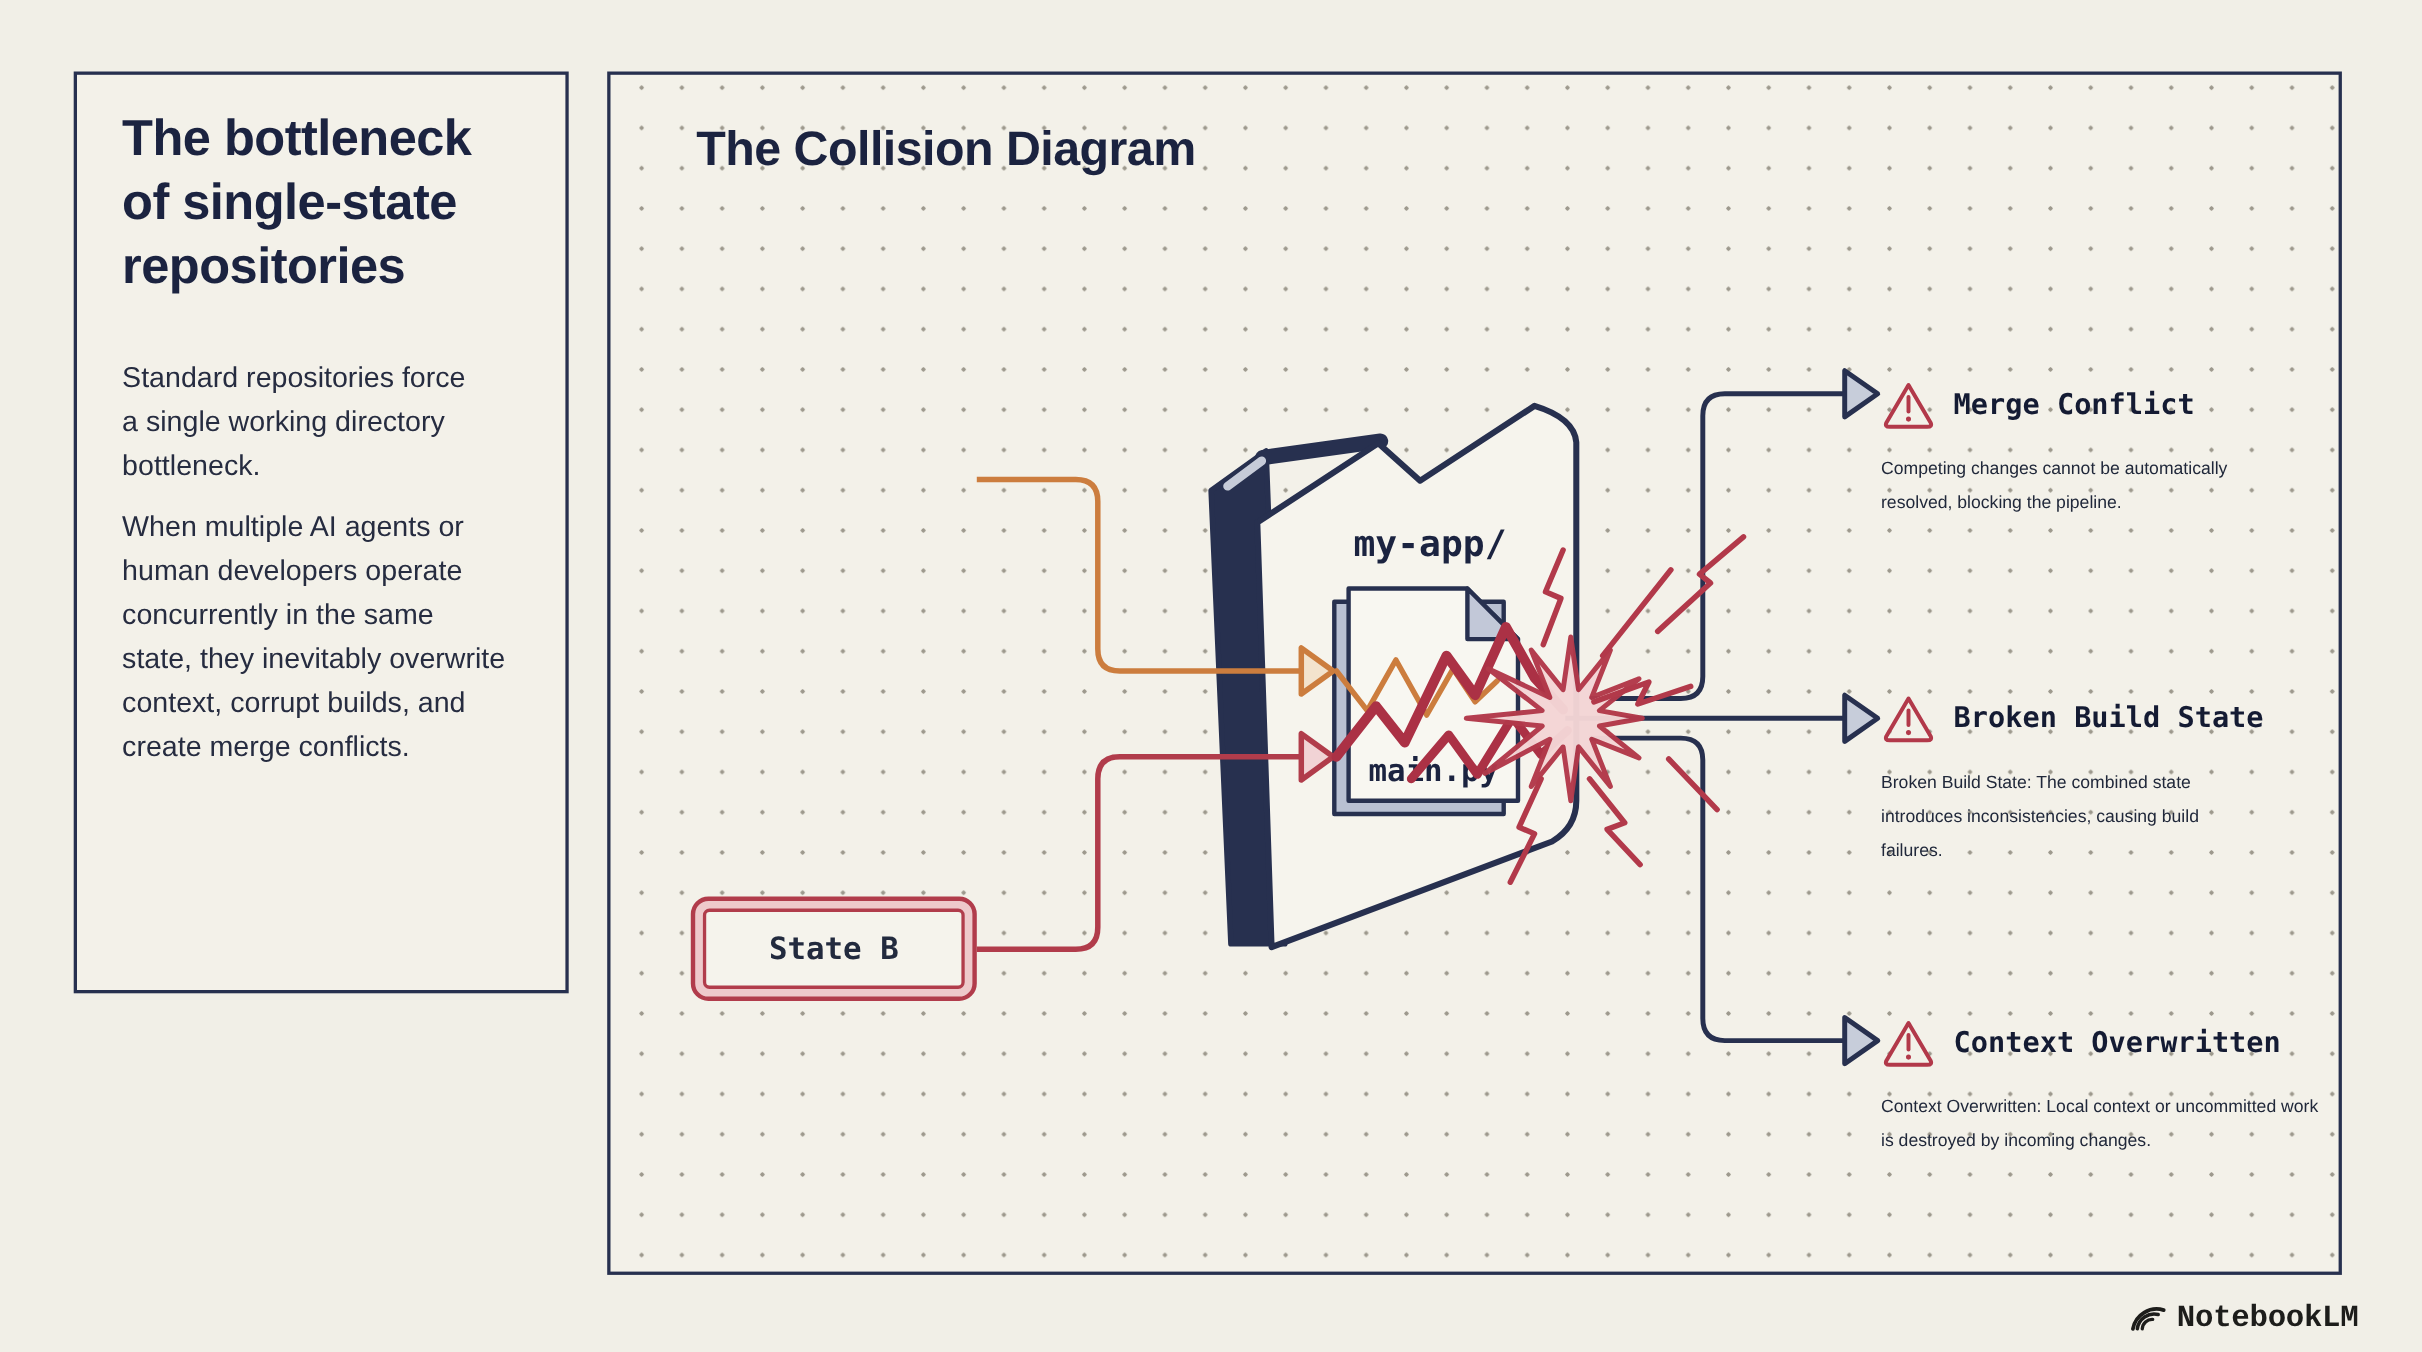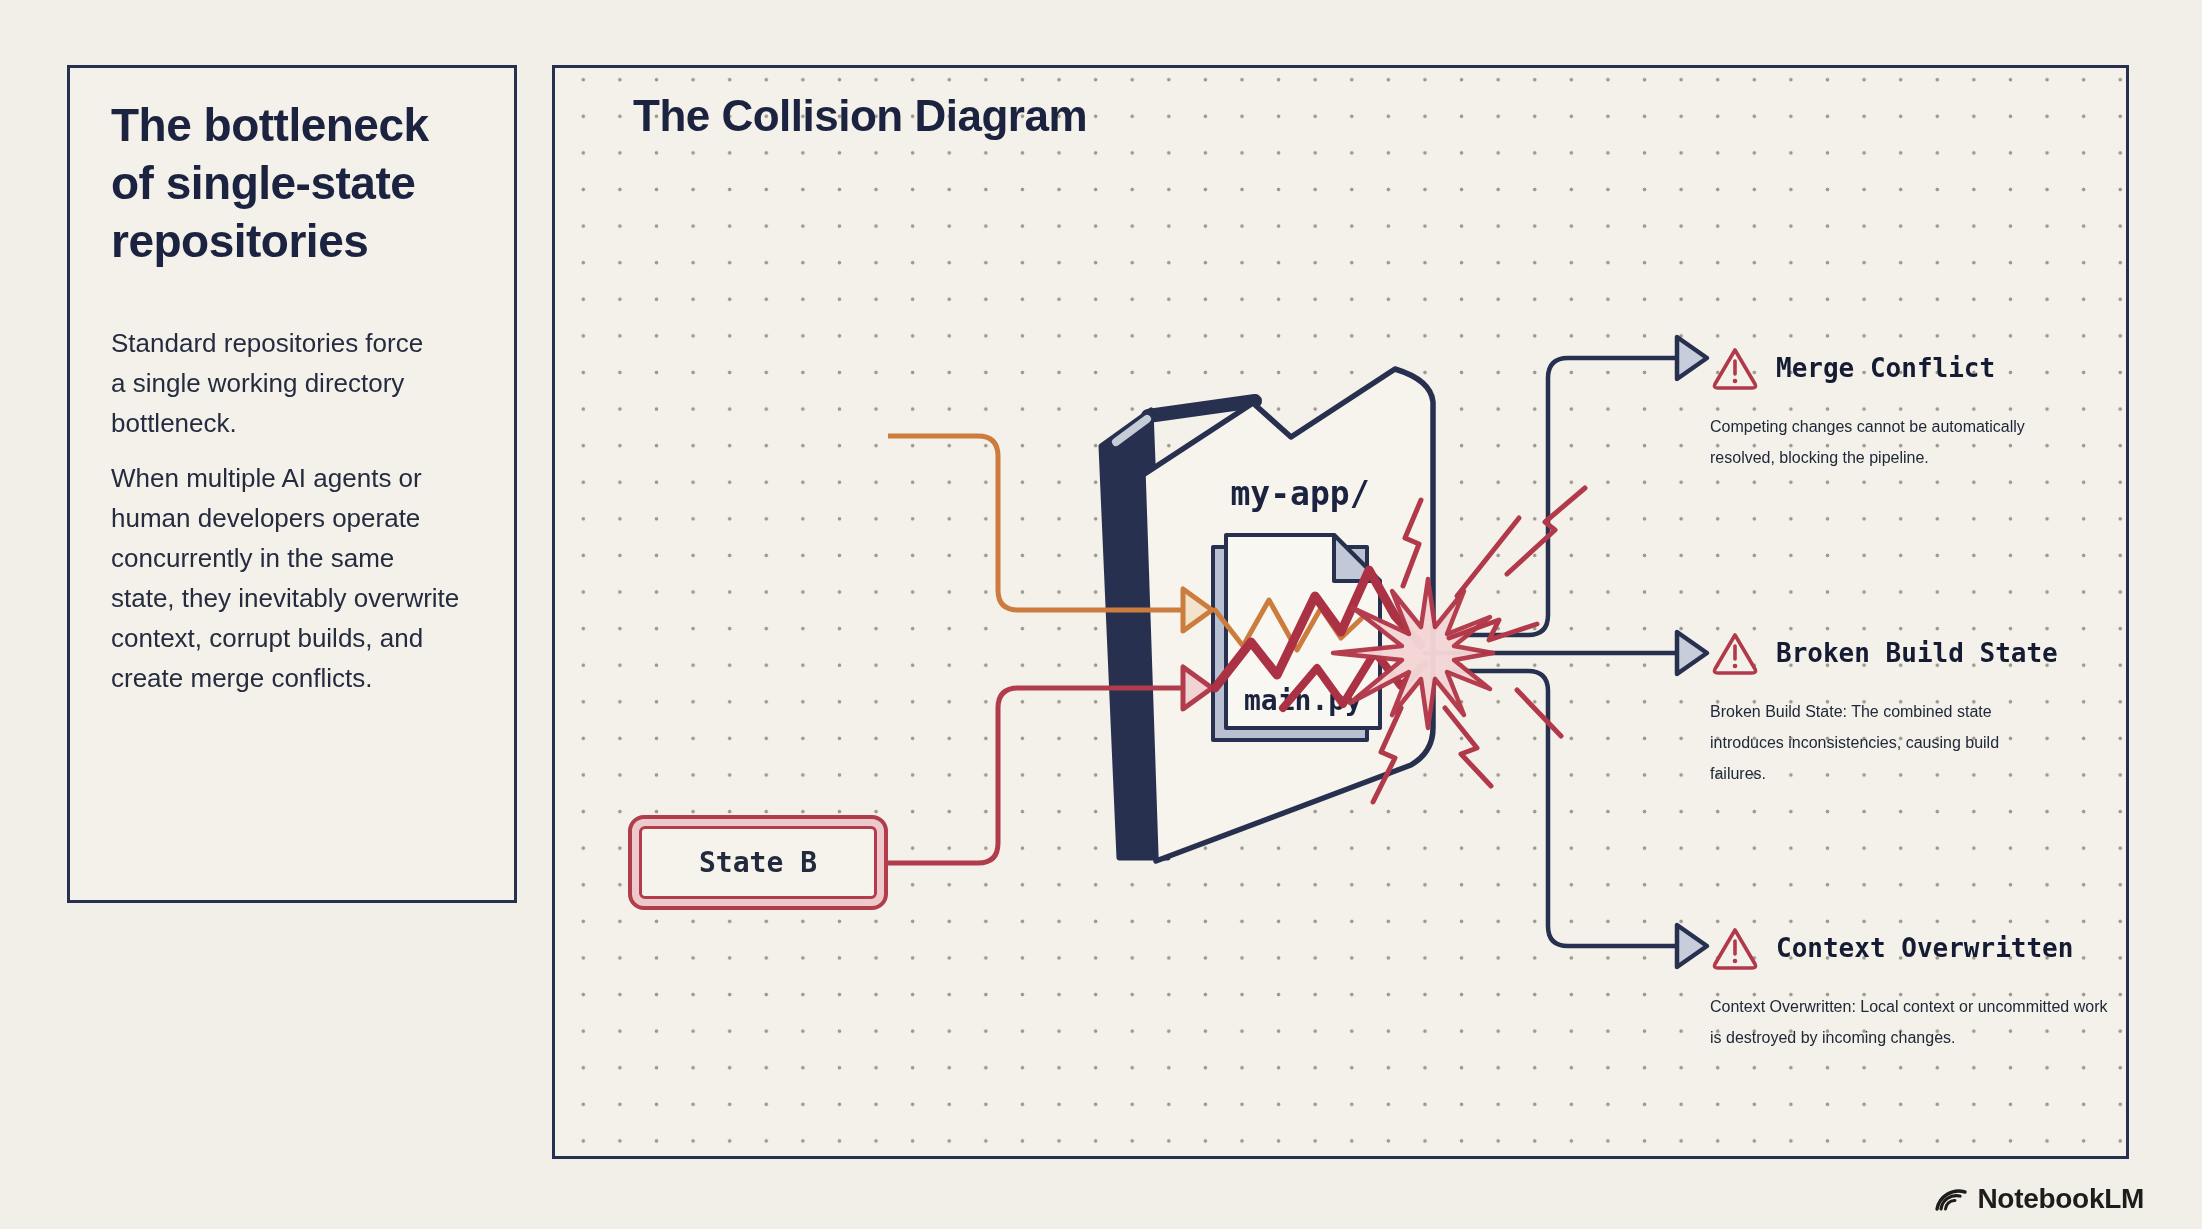--- a/index.html
+++ b/index.html
@@ -24,21 +24,21 @@
   }
   .para-1{top:255px;}
   .para-2{top:390px;}
   
   .right-panel{
     left:552px;top:65px;width:1577px;height:1094px;background:#f3f1e9;
     background-image:radial-gradient(circle,#9d998d 1.7px,rgba(0,0,0,0) 2.1px);
     background-size:36.6px 36.6px;background-position:10px 30px;
   }
   .diagram-title{
-    position:absolute;left:78px;top:23px;
+    position:absolute;left:78px;top:43px;
     font-size:44px;font-weight:700;color:#1b2340;letter-spacing:-0.5px;
   }
   .diagram-svg{position:absolute;left:0;top:0;}
   
   .agent-box{
     position:absolute;width:260px;height:95px;box-sizing:border-box;
     border-radius:16px;padding:7px;
   }
   .agent-box .inner{
     width:100%;height:100%;box-sizing:border-box;border-radius:6px;
@@ -62,21 +62,21 @@
     margin-top:20px;font-size:16px;line-height:31px;color:#20283a;font-weight:400;
   }
   .callout-1{left:1155px;top:277px;}
   .callout-1 .callout-body{width:335px;}
   .callout-2{left:1155px;top:562px;}
   .callout-2 .callout-body{width:335px;}
   .callout-3{left:1155px;top:857px;}
   .callout-3 .callout-body{width:400px;}
   
   .brand{
-    position:absolute;right:58px;top:1183px;display:flex;align-items:center;gap:9px;
+    position:absolute;right:58px;top:1183px;display:flex;align-items:center;gap:9px;font-family:Liberation Mono, monospace;
   }
   .brand-text{font-size:28px;font-weight:700;color:#1d1d1b;letter-spacing:-0.3px;}
 </style>
 </head>
 <body>
 
 <div class="panel left-panel">
   <div class="left-title">The bottleneck
 of single-state
 repositories</div>

